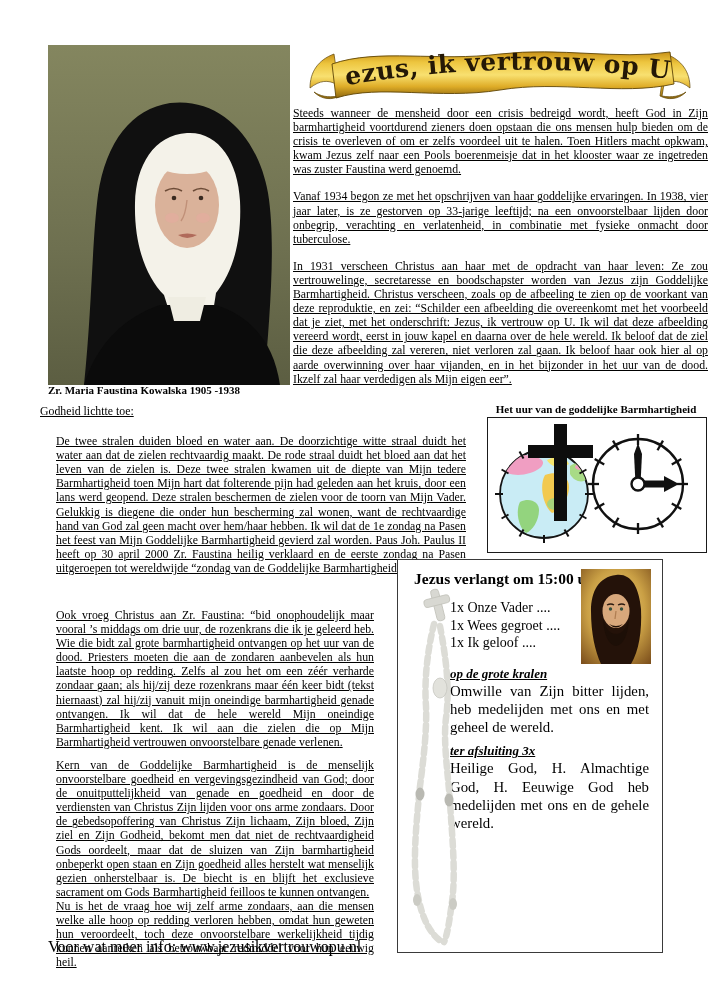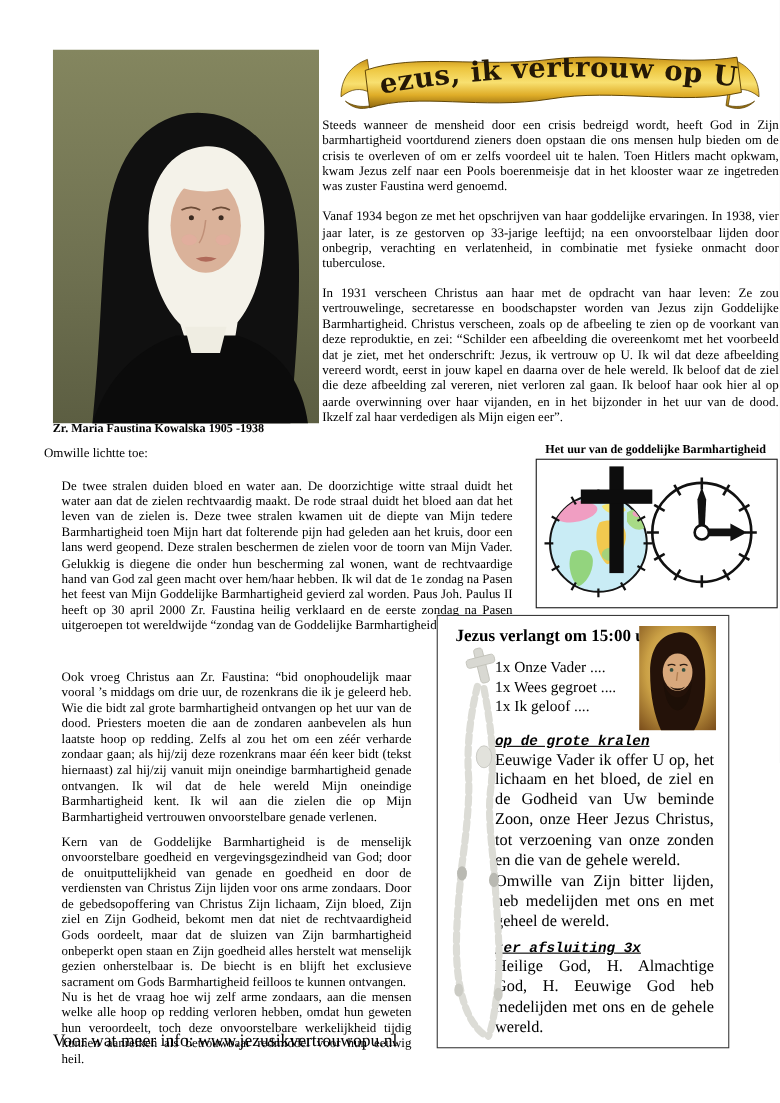--- a/index.html
+++ b/index.html
@@ -8,35 +8,35 @@
     --olive-background:#7a7c5b;
     --bead-gray:#dcdcd6;
   }
   html,body{margin:0;padding:0;background:#e8e8e8;}
   .page{
     position:relative;width:709px;height:1003px;background:#ffffff;
     margin:0 auto;overflow:hidden;
     font-family:"Liberation Serif",serif;color:var(--text-black);
   }
   .abs{position:absolute;}
-  .bodytext{font-size:11.8px;line-height:14.1px;text-align:justify;}
+  .bodytext{font-size:11.8px;line-height:14.1px;text-align:justify;text-decoration:underline;}
   .bodytext p{margin:16px;}
   .lead-line{font-size:11.8px;line-height:14.1px;}
   .caption{font-weight:bold;font-size:11px;line-height:13px;}
   .intro-col p{margin:0 0 13px 0;}
   .prayer-box{
     left:397px;top:559px;width:264px;height:392px;
     border:1px solid #3a3a3a;background:#fff;
   }
   .prayer-title{margin:10px 12px 0 16px;font-size:15.5px;font-weight:bold;}
   .prayer-content{margin:11px 13px 0 52px;}
   .opening-line{font-size:14px;line-height:17.5px;}
   .prayer-sub{
     font-size:13px;font-style:italic;font-weight:bold;
-    text-decoration:underline;margin-top:7px;line-height:15px;font-family:Liberation Mono, monospace;
+    text-decoration:underline;margin-top:7px;line-height:15px;
   }
   .prayer-text{font-size:14.8px;line-height:18.3px;text-align:justify;margin-top:1px;}
   .clock-box{
     left:487px;top:417px;width:218px;height:134px;
     border:1.5px solid #1a1a1a;background:#fff;
   }
   .footer-line{font-size:16px;font-weight:normal;}
   .jesus-photo{left:183px;top:9px;}
   .rosary{left:6px;top:28px;}
 </style>
@@ -161,21 +161,21 @@
       </g>
 
       <g fill="#0d0d0d">
         <rect x="66" y="6" width="13" height="97"></rect>
         <rect x="40" y="27" width="65" height="13"></rect>
       </g>
     </svg>
   </div>
 
   <div class="abs bodytext" style="left:40px;top:404px;width:442px;">
-    <div class="lead-line">Omwille lichtte toe:</div>
+    <div class="lead-line">Godheid lichtte toe:</div>
     <p>De twee stralen duiden bloed en water aan. De doorzichtige witte straal duidt het water aan dat de zielen rechtvaardig maakt. De rode straal duidt het bloed aan dat het leven van de zielen is. Deze twee stralen kwamen uit de diepte van Mijn tedere Barmhartigheid toen Mijn hart dat folterende pijn had geleden aan het kruis, door een lans werd geopend. Deze stralen beschermen de zielen voor de toorn van Mijn Vader. Gelukkig is diegene die onder hun bescherming zal wonen, want de rechtvaardige hand van God zal geen macht over hem/haar hebben. Ik wil dat de 1e zondag na Pasen het feest van Mijn Goddelijke Barmhartigheid gevierd zal worden. Paus Joh. Paulus II heeft op 30 april 2000 Zr. Faustina heilig verklaard en de eerste zondag na Pasen uitgeroepen tot wereldwijde “zondag van de Goddelijke Barmhartigheid”.</p>
   </div>
   <div class="abs bodytext" style="left:40px;top:592px;width:350px;">
     <p>Ook vroeg Christus aan Zr. Faustina: “bid onophoudelijk maar vooral ’s middags om drie uur, de rozenkrans die ik je geleerd heb. Wie die bidt zal grote barmhartigheid ontvangen op het uur van de dood. Priesters moeten die aan de zondaren aanbevelen als hun laatste hoop op redding. Zelfs al zou het om een zéér verharde zondaar gaan; als hij/zij deze rozenkrans maar één keer bidt (tekst hiernaast) zal hij/zij vanuit mijn oneindige barmhartigheid genade ontvangen. Ik wil dat de hele wereld Mijn oneindige Barmhartigheid kent. Ik wil aan die zielen die op Mijn Barmhartigheid vertrouwen onvoorstelbare genade verlenen.</p>
   </div>
   <div class="abs bodytext" style="left:40px;top:742px;width:350px;">
     <p>Kern van de Goddelijke Barmhartigheid is de menselijk onvoorstelbare goedheid en vergevingsgezindheid van God; door de onuitputtelijkheid van genade en goedheid en door de verdiensten van Christus Zijn lijden voor ons arme zondaars. Door de gebedsopoffering van Christus Zijn lichaam, Zijn bloed, Zijn ziel en Zijn Godheid, bekomt men dat niet de rechtvaardigheid Gods oordeelt, maar dat de sluizen van Zijn barmhartigheid onbeperkt open staan en Zijn goedheid alles herstelt wat menselijk gezien onherstelbaar is. De biecht is en blijft het exclusieve sacrament om Gods Barmhartigheid feilloos te kunnen ontvangen.</p>
   </div>
   <div class="abs bodytext" style="left:40px;top:883px;width:350px;">
     <p>Nu is het de vraag hoe wij zelf arme zondaars, aan die mensen welke alle hoop op redding verloren hebben, omdat hun geweten hun veroordeelt, toch deze onvoorstelbare werkelijkheid tijdig kunnen aanreiken als betrouwbaar redmiddel voor hun eeuwig heil.</p>
@@ -223,21 +223,20 @@
         <path d="M35,42 L34,50" stroke="#b07e52" stroke-width="1.2" fill="none"></path>
       </svg>
     </div>
 
     <div class="prayer-content">
       <div class="opening-line">1x Onze Vader ....</div>
       <div class="opening-line">1x Wees gegroet ....</div>
       <div class="opening-line">1x Ik geloof ....</div>
 
       <div class="prayer-sub" style="margin-top:14px;">op de grote kralen</div>
-      <div class="prayer-text">Eeuwige Vader ik offer U op, het lichaam en het bloed, de ziel en de Godheid van Uw beminde Zoon, onze Heer Jezus Christus, tot verzoening van onze zonden en die van de gehele wereld.</div>
 
       <div class="prayer-text">Omwille van Zijn bitter lijden, heb medelijden met ons en met geheel de wereld.</div>
 
       <div class="prayer-sub">ter afsluiting 3x</div>
       <div class="prayer-text">Heilige God, H. Almachtige God, H. Eeuwige God heb medelijden met ons en de gehele wereld.</div>
     </div>
   </div>
 
   <div class="abs footer-line" style="left:48px;top:938px;">
     <span>Voor wat meer info:</span>

